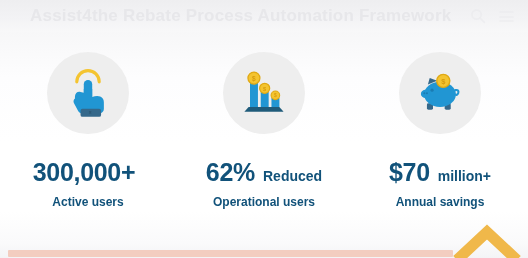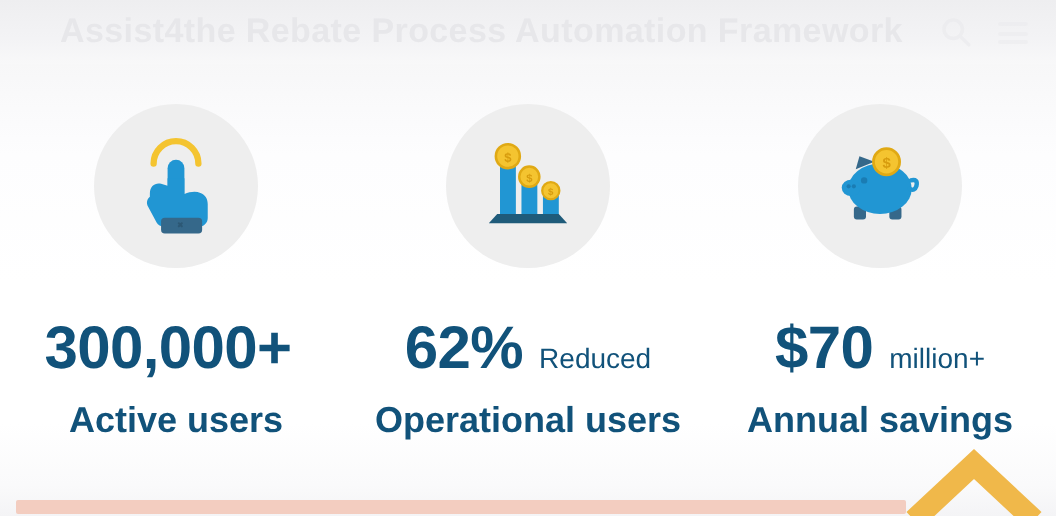--- a/index.html
+++ b/index.html
@@ -94,33 +94,33 @@
   .icon-circle svg { display: block; }
 
   .stat-value {
     margin-top: 26px;
     white-space: nowrap;
     color: #11527a;
     line-height: 1;
     text-align: center;
   }
   .stat-big {
-    font-size: 30px;
+    font-size: 25px;
     font-weight: 800;
     letter-spacing: -0.3px;
   }
   .stat-suffix {
     font-size: 14px;
-    font-weight: 400;
+    font-weight: 700;
     margin-left: 8px;
     text-align: center;
   }
   .stat-label {
     margin-top: 10px;
-    font-size: 18px;
+    font-size: 12px;
     font-weight: 700;
     color: #11527a;
     white-space: nowrap;
     text-align: center;
   }
 
   
   #chevron-up {
     position: absolute;
     right: 6px;

